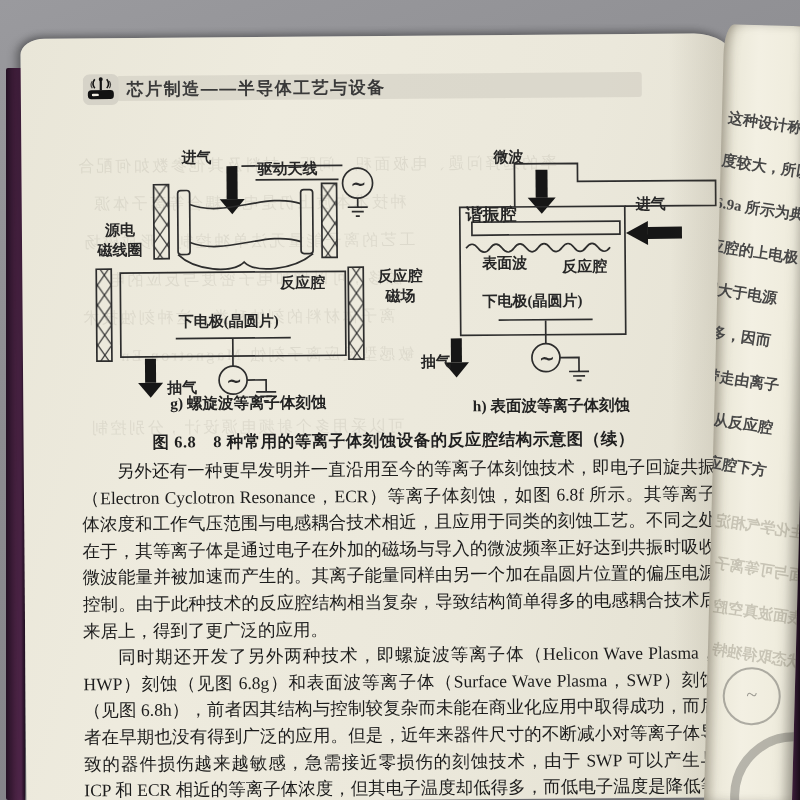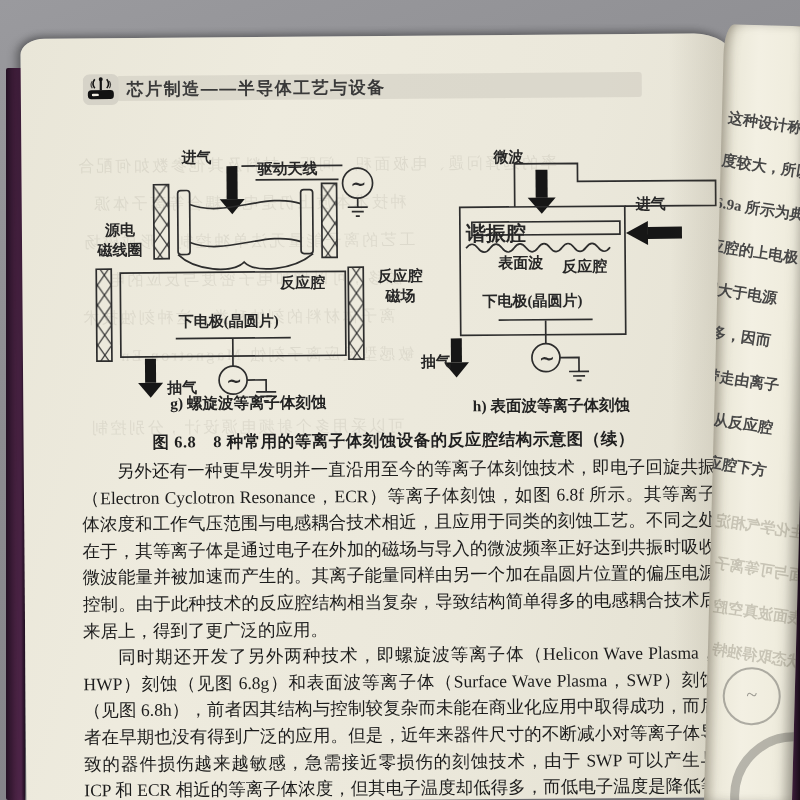--- a/index.html
+++ b/index.html
@@ -153,22 +153,22 @@
         </g>
         <path class="ln" d="M78,168 H172 M125,168 V192"></path>
         <circle class="ln" cx="125" cy="206" r="14"></circle>
         <path class="ln" d="M139,206 H158 V220 M148,220 H168 M152,224.5 H164 M155.5,229 H160.5"></path>
         <g>
           <rect x="30" y="186" width="11" height="24" fill="#161616"></rect>
           <polygon points="23,210 48,210 35.5,225" fill="#161616"></polygon>
         </g>
       </svg>
       <div class="lbl" style="left:74px;top:18px;">微波</div>
-      <div class="lbl" style="left:46px;top:90px;font-size:20px;text-align:right;">谐振腔</div>
-      <div class="lbl" style="left:78px;top:124px;">表面波</div>
+      <div class="lbl" style="left:46px;top:74px;font-size:17px;text-align:right;">谐振腔</div>
+      <div class="lbl" style="left:62px;top:124px;">表面波</div>
       <div class="lbl" style="left:216px;top:66px;">进气</div>
       <div class="lbl" style="left:142px;top:128px;">反应腔</div>
       <div class="lbl" style="left:62px;top:162px;">下电极(晶圆片)</div>
       <div class="lbl" style="left:0px;top:222px;">抽气</div>
       <span class="tilde" style="left:118px;top:217px;">~</span>
     </div>
 
     <div class="cap" style="left:110px;top:356px;width:230px;">g) 螺旋波等离子体刻蚀</div>
     <div class="cap" style="left:408px;top:361px;width:240px;">h) 表面波等离子体刻蚀</div>
     <div class="figcap">图 6.8　8 种常用的等离子体刻蚀设备的反应腔结构示意图（续）</div>

